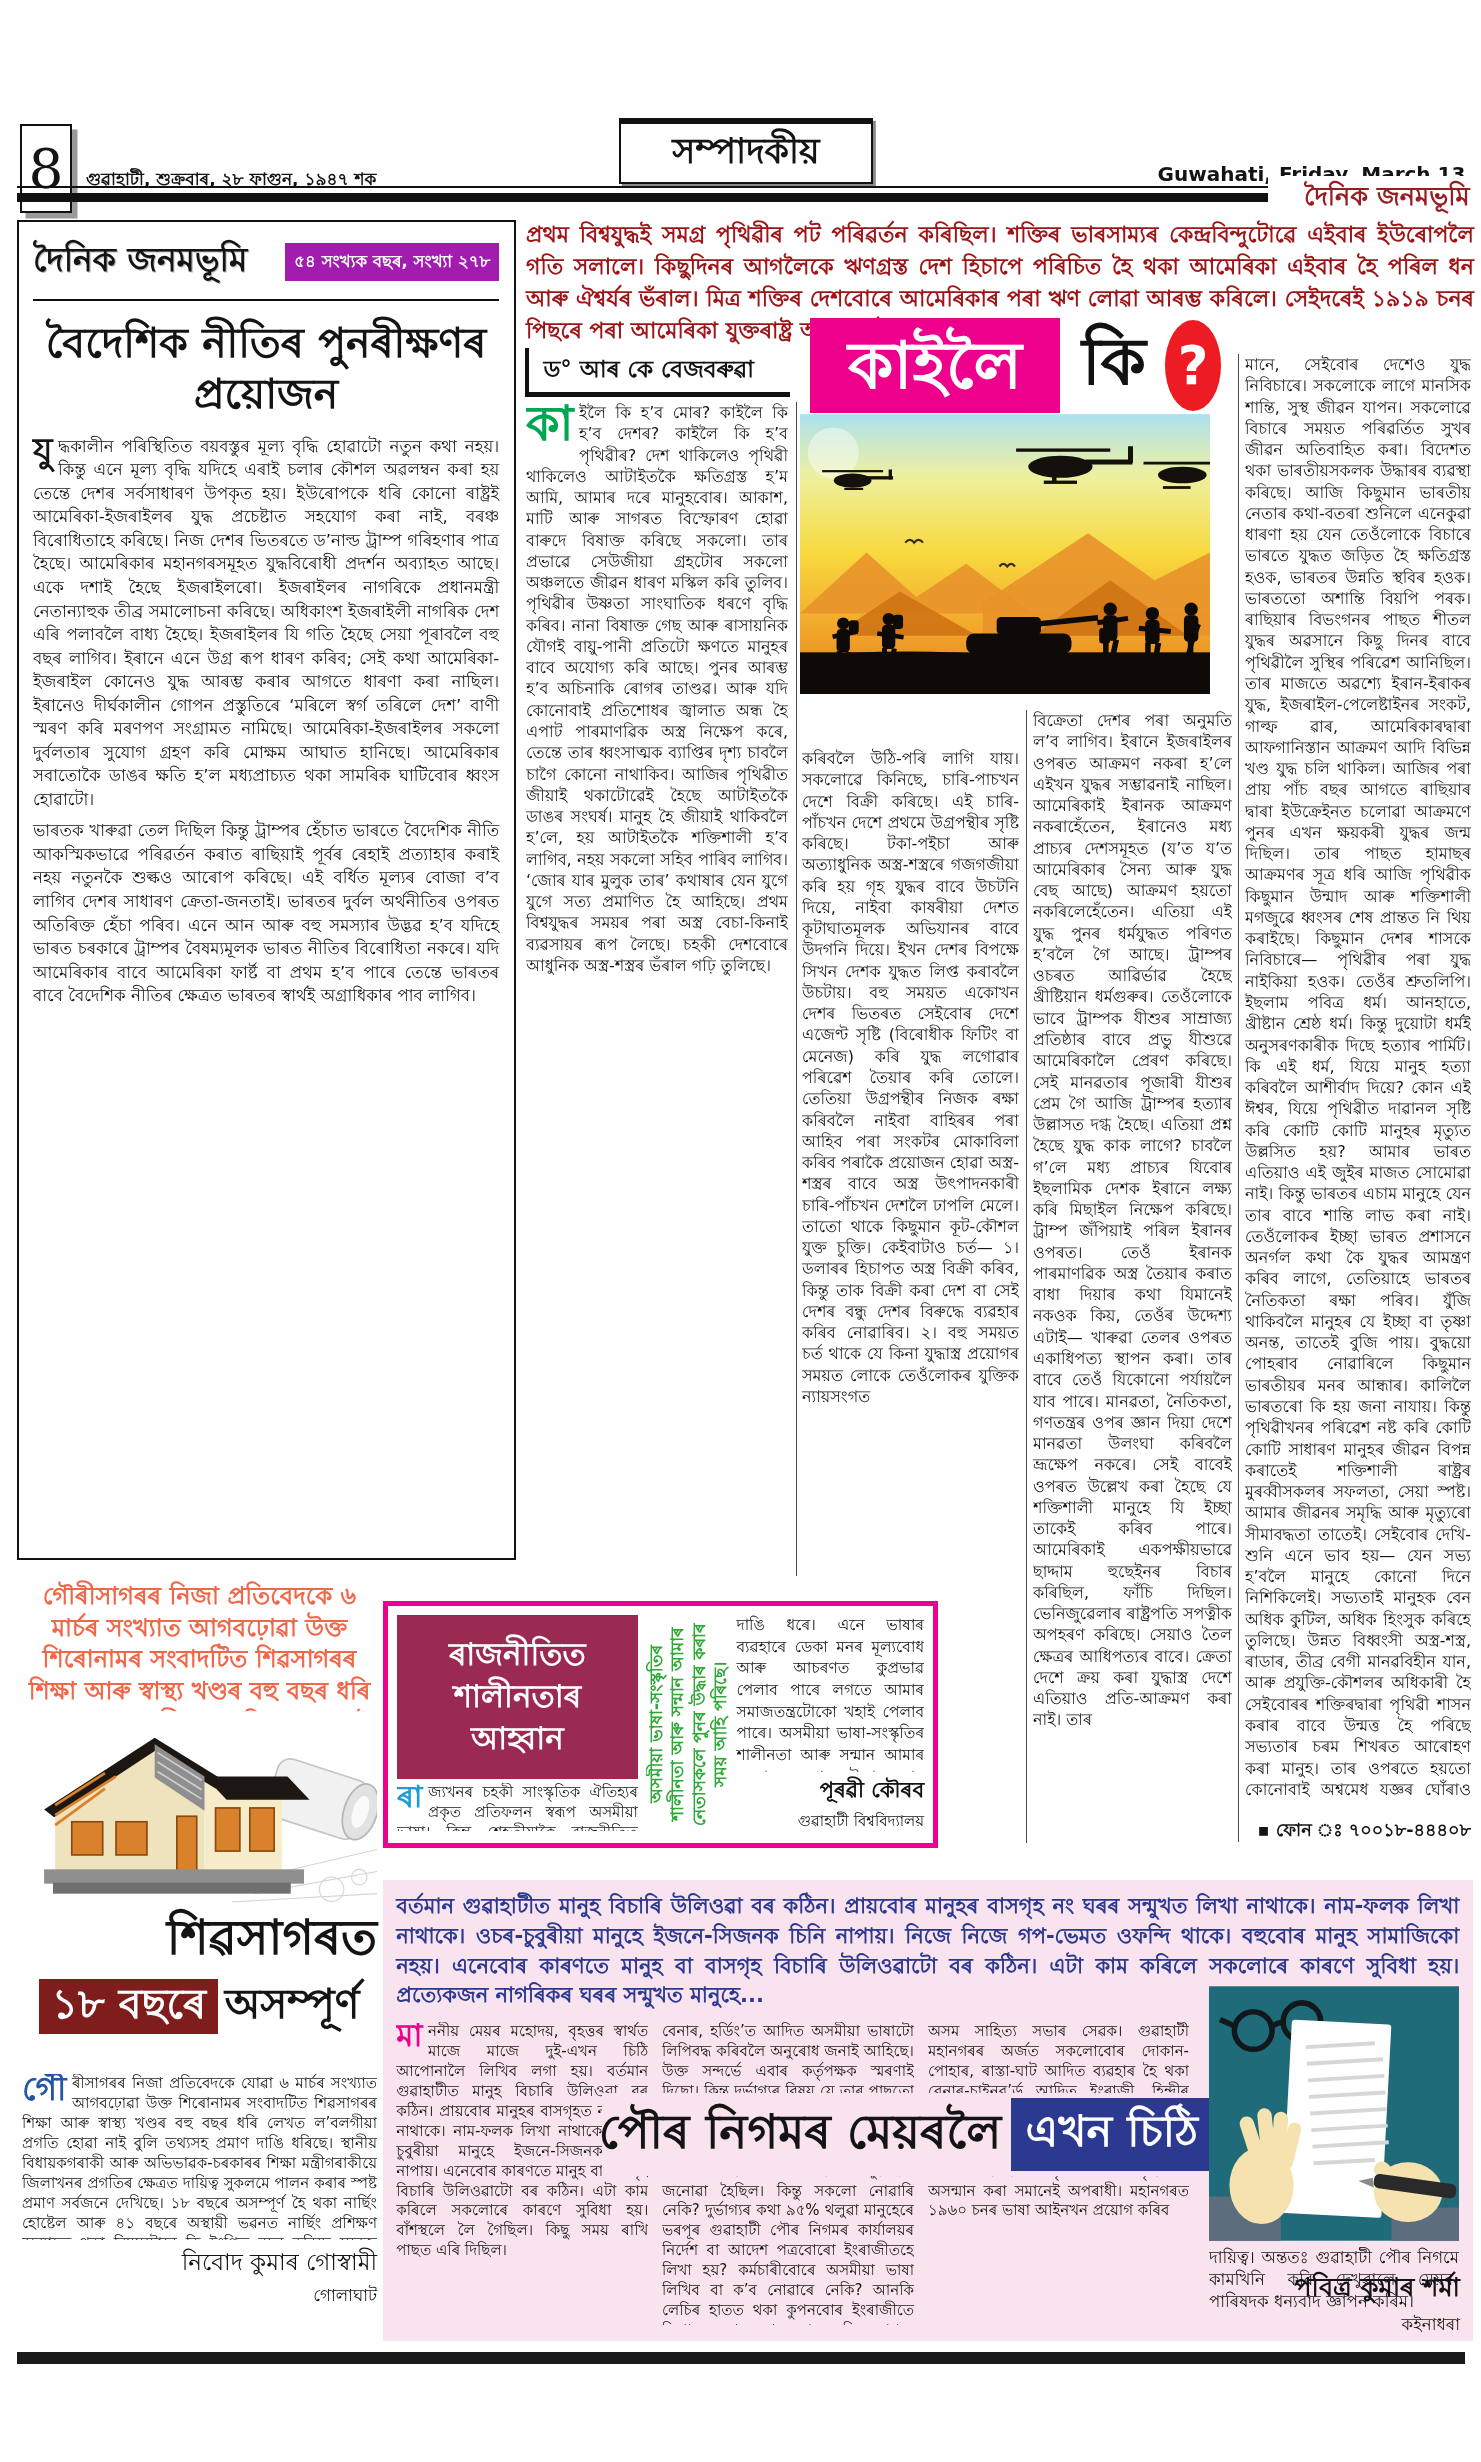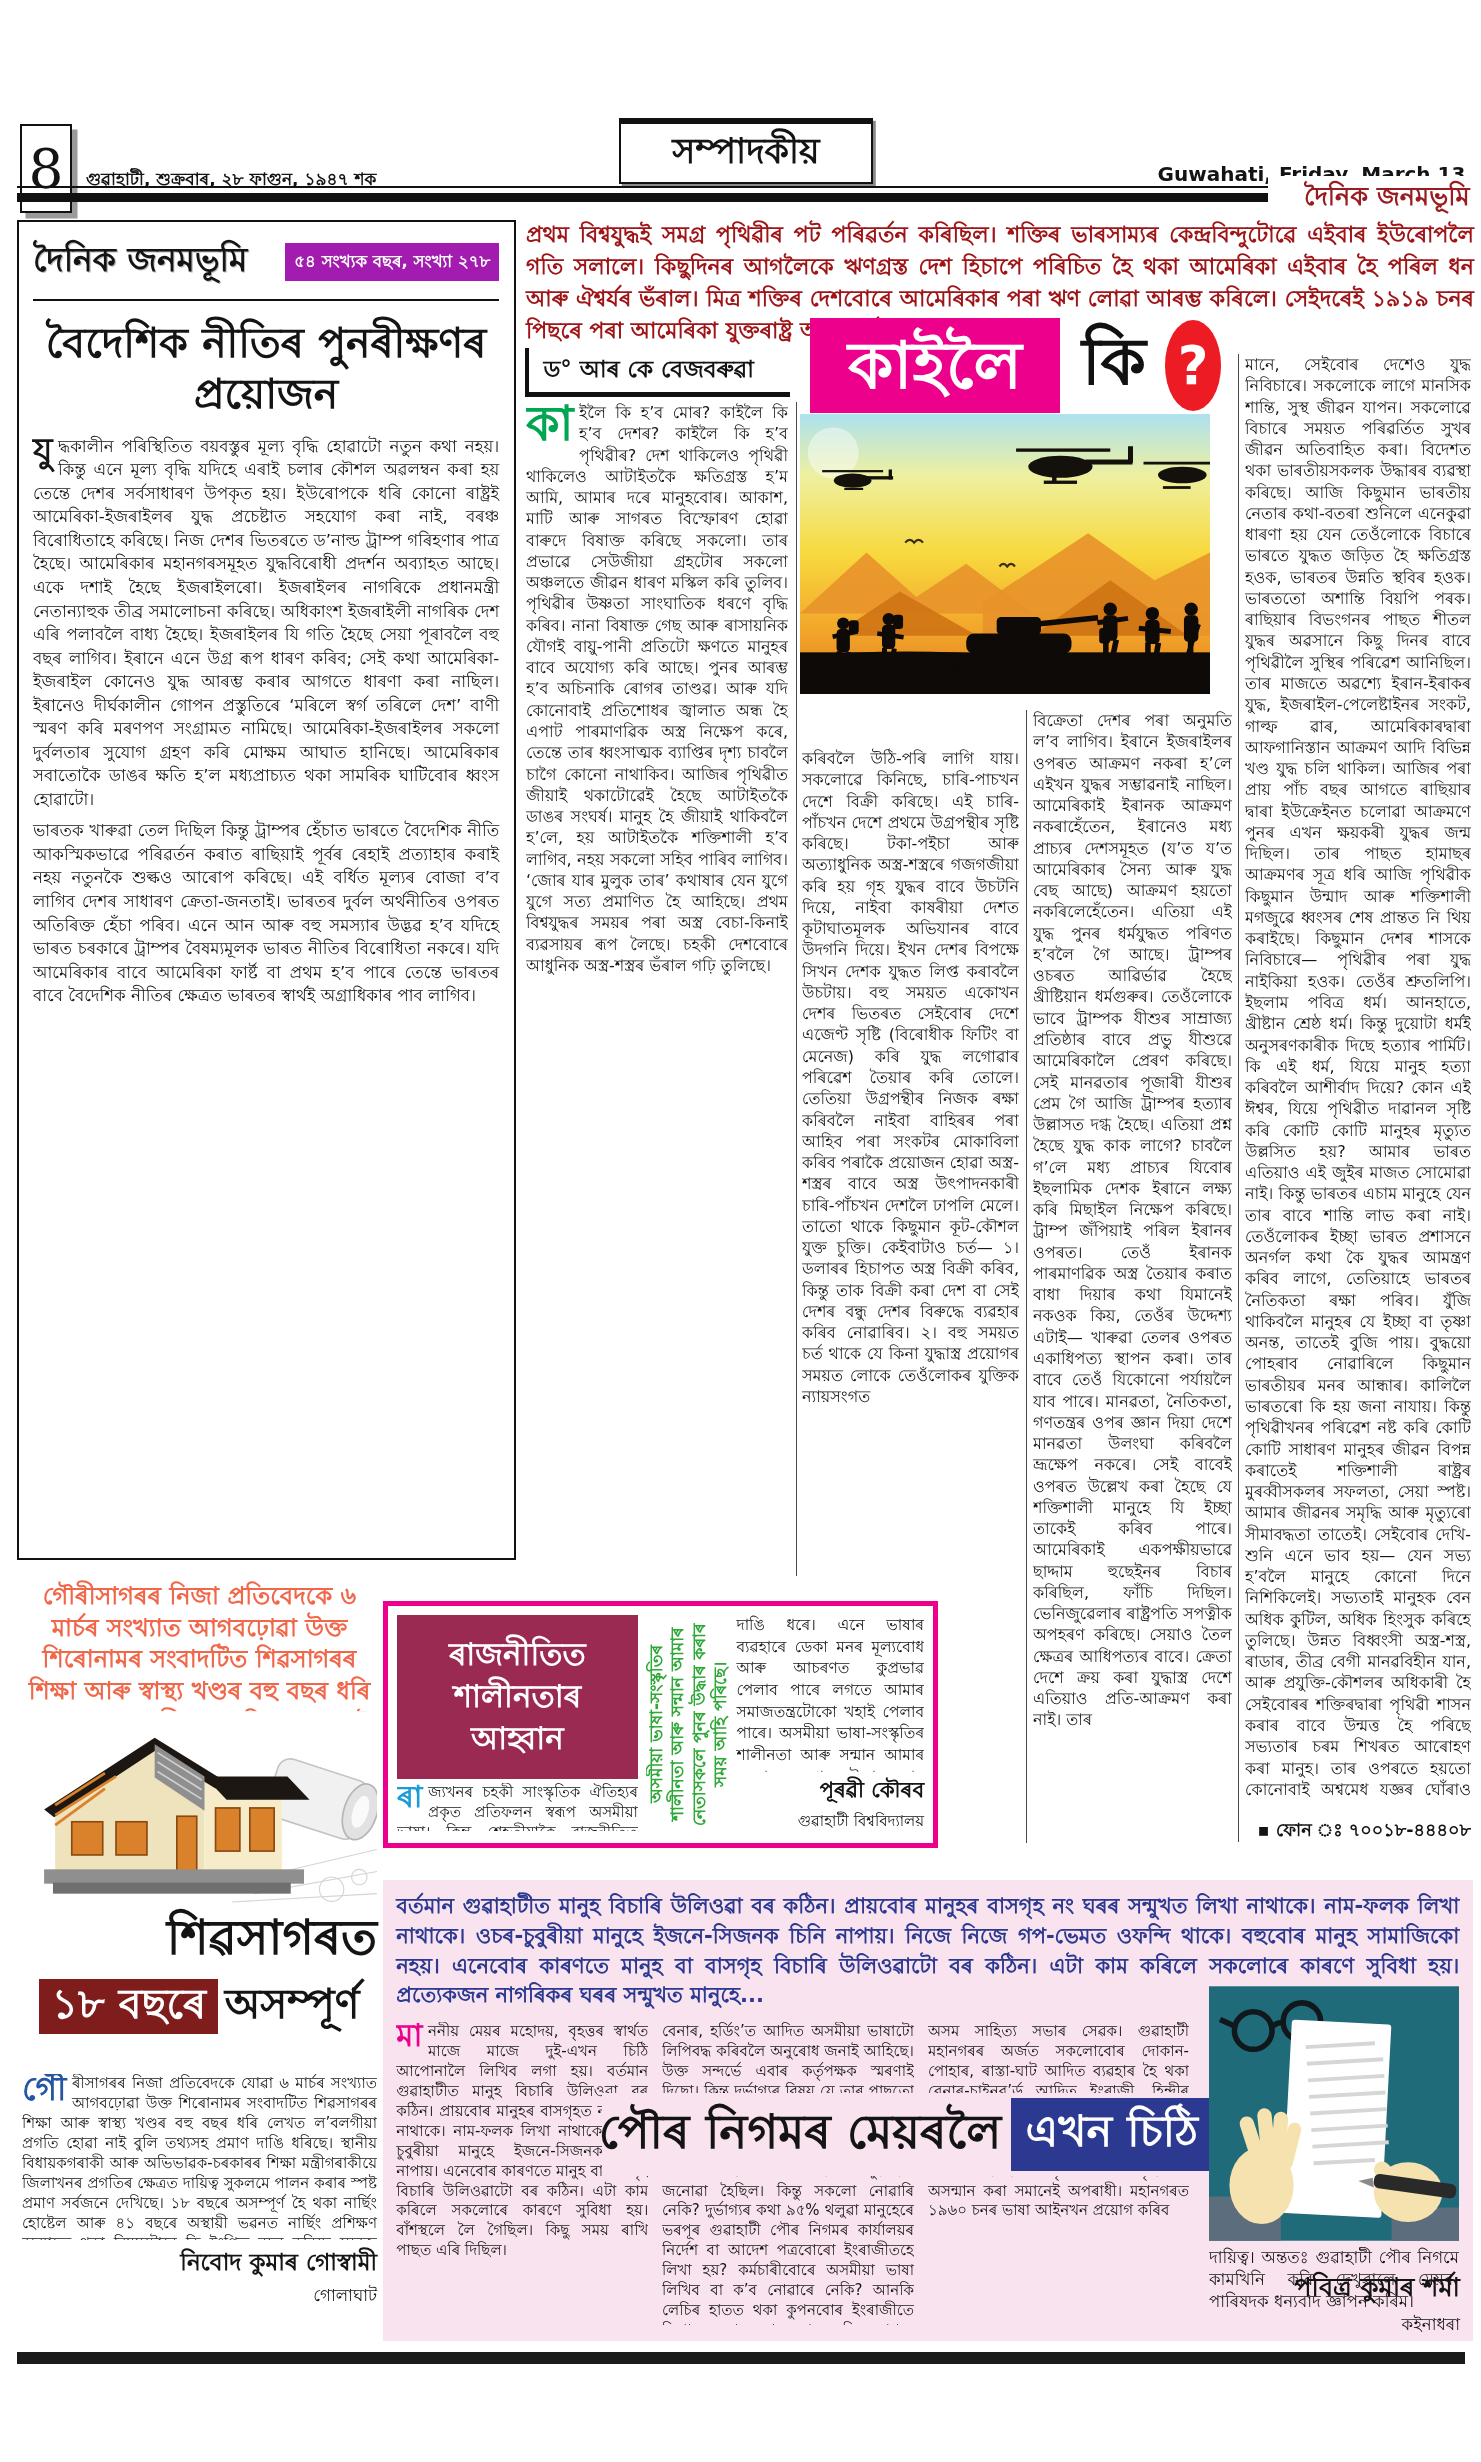--- a/index.html
+++ b/index.html
@@ -263,21 +263,21 @@
         <span style="color:#fff;font-size:41px;font-weight:bold;">১৮ বছৰে</span>
       </span>
       <span style="font-size:41px;font-weight:bold;">অসম্পূৰ্ণ</span>
     </div>
   </div>
 
   <div class="abs clip smallbody jt" style="left:22px;top:2074px;width:355px;height:166px;">
     <span class="dropcap" style="color:#2456A4;font-size:33px;">গৌ</span><span>ৰীসাগৰৰ নিজা প্ৰতিবেদকে যোৱা ৬ মাৰ্চৰ সংখ্যাত আগবঢ়োৱা উক্ত শিৰোনামৰ সংবাদটিত শিৱসাগৰৰ শিক্ষা আৰু স্বাস্থ্য খণ্ডৰ বহু বছৰ ধৰি লেখত ল’বলগীয়া প্ৰগতি হোৱা নাই বুলি তথ্যসহ প্ৰমাণ দাঙি ধৰিছে। স্থানীয় বিধায়কগৰাকী আৰু অভিভাৱক-চৰকাৰৰ শিক্ষা মন্ত্ৰীগৰাকীয়ে জিলাখনৰ প্ৰগতিৰ ক্ষেত্ৰত দায়িত্ব সুকলমে পালন কৰাৰ স্পষ্ট প্ৰমাণ সৰ্বজনে দেখিছে। ১৮ বছৰে অসম্পূৰ্ণ হৈ থকা নাৰ্ছিং হোষ্টেল আৰু ৪১ বছৰে অস্থায়ী ভৱনত নাৰ্ছিং প্ৰশিক্ষণ অব্যাহত থকা বিষয়টোৱে কি ইংগিত বহন কৰিছে সহজে অনুমেয় নহয়নে? স্বাস্থ্য আৰু শিক্ষা খণ্ডৰ উপৰি পৰ্যটন বিভাগেও বিশেষভাৱে চকু দিয়া পৰিলক্ষিত নহয়, কাৰণ ইতিহাসপ্ৰসিদ্ধ আপুৰুগীয়া সম্পদবিলাক সংৰক্ষণ আৰু তদাৰকৰ বাবে যেন চৰকাৰৰ আন্তৰিকতাৰ আৰু সময়ৰ অভাৱ। ইফালে এনেধৰণৰ সম্পদৰ পৰা এই দেশৰে অন্যান্য ৰাজ্যই প্ৰত্যেক দিনাই বুজন পৰিমাণৰ ধন উপাৰ্জন কৰি আছে দেশী-বিদেশী পৰ্যটকৰ পৰা। গৌৰীসাগৰকে ধৰি শিৱসাগৰৰ বাট-পথৰ প্ৰগতি ক্ষিপ্ৰ গতিৰে নোহোৱাটো চৰকাৰৰ ব্যৰ্থতাকে বুজায়। সমাগত নিৰ্বাচনৰ বাবে বৰ্তমানৰ বিধায়কগৰাকীয়ে উন্নয়নৰ কেনে ধৰণৰ খতিয়ান লৈ ৰাইজৰ ওচৰলৈ ভোট বিচাৰি যাব, মন কৰিবলগীয়া বিষয় হ’ব।</span>
   </div>
   <div class="abs sigblock" style="left:22px;top:2244px;width:355px;">
-    <div style="font-size:23px;font-weight:bold;">নিবোদ কুমাৰ গোস্বামী</div>
+    <div style="font-size:23px;font-weight:normal;">নিবোদ কুমাৰ গোস্বামী</div>
     <div style="font-size:16.6px;">গোলাঘাট</div>
   </div>
 
   <div class="abs clip" style="left:383px;top:1880px;width:1090px;height:461px;background:#F9E3EF;">
     <div class="abs jt" style="left:13.3px;top:12px;width:1063px;color:#2B3990;font-size:21px;font-weight:bold;line-height:1.42;">বৰ্তমান গুৱাহাটীত মানুহ বিচাৰি উলিওৱা বৰ কঠিন। প্ৰায়বোৰ মানুহৰ বাসগৃহ নং ঘৰৰ সন্মুখত লিখা নাথাকে। নাম-ফলক লিখা নাথাকে। ওচৰ-চুবুৰীয়া মানুহে ইজনে-সিজনক চিনি নাপায়। নিজে নিজে গপ-ভেমত ওফন্দি থাকে। বহুবোৰ মানুহ সামাজিকো নহয়। এনেবোৰ কাৰণতে মানুহ বা বাসগৃহ বিচাৰি উলিওৱাটো বৰ কঠিন। এটা কাম কৰিলে সকলোৰে কাৰণে সুবিধা হয়। প্ৰত্যেকজন নাগৰিকৰ ঘৰৰ সন্মুখত মানুহে...</div>
 
     <div class="abs clip smallbody jt" style="left:13.3px;top:142px;width:252px;height:303px;">
       <span class="dropcap" style="color:#EC008C;font-size:31px;">মা</span><span>ননীয় মেয়ৰ মহোদয়, বৃহত্তৰ স্বাৰ্থত মাজে মাজে দুই-এখন চিঠি আপোনালৈ লিখিব লগা হয়। বৰ্তমান গুৱাহাটীত মানুহ বিচাৰি উলিওৱা বৰ কঠিন। প্ৰায়বোৰ মানুহৰ বাসগৃহত নং লিখা নাথাকে। নাম-ফলক লিখা নাথাকে। ওচৰ-চুবুৰীয়া মানুহে ইজনে-সিজনক চিনি নাপায়। এনেবোৰ কাৰণতে মানুহ বা বাসগৃহ বিচাৰি উলিওৱাটো বৰ কঠিন। এটা কাম কৰিলে সকলোৰে কাৰণে সুবিধা হয়। বাঁশস্থলে লৈ গৈছিল। কিছু সময় ৰাখি পাছত এৰি দিছিল।</span>
     </div>
     <div class="abs clip smallbody jt" style="left:279px;top:142px;width:252px;height:303px;">

